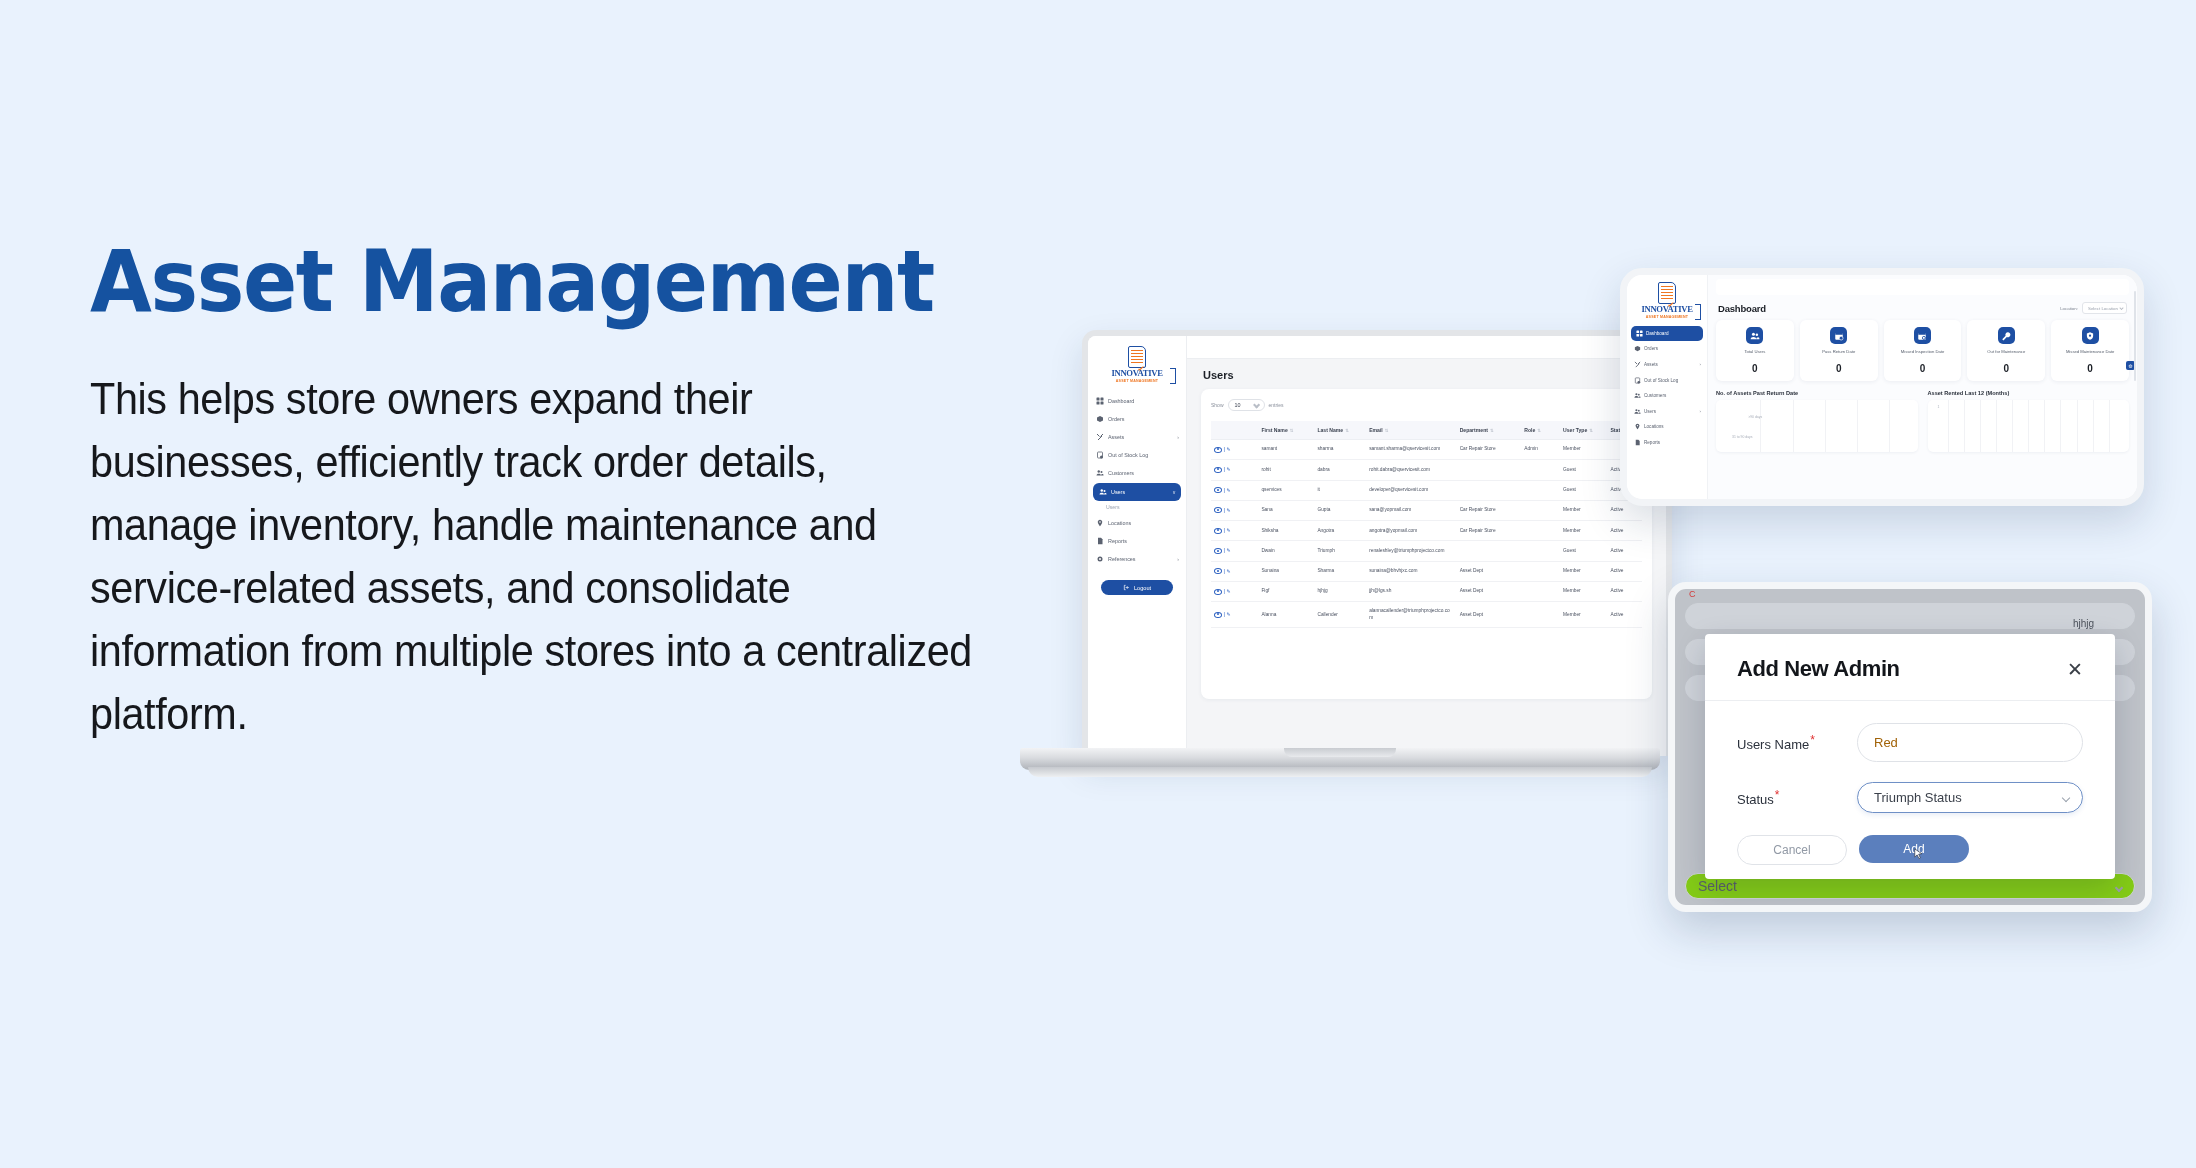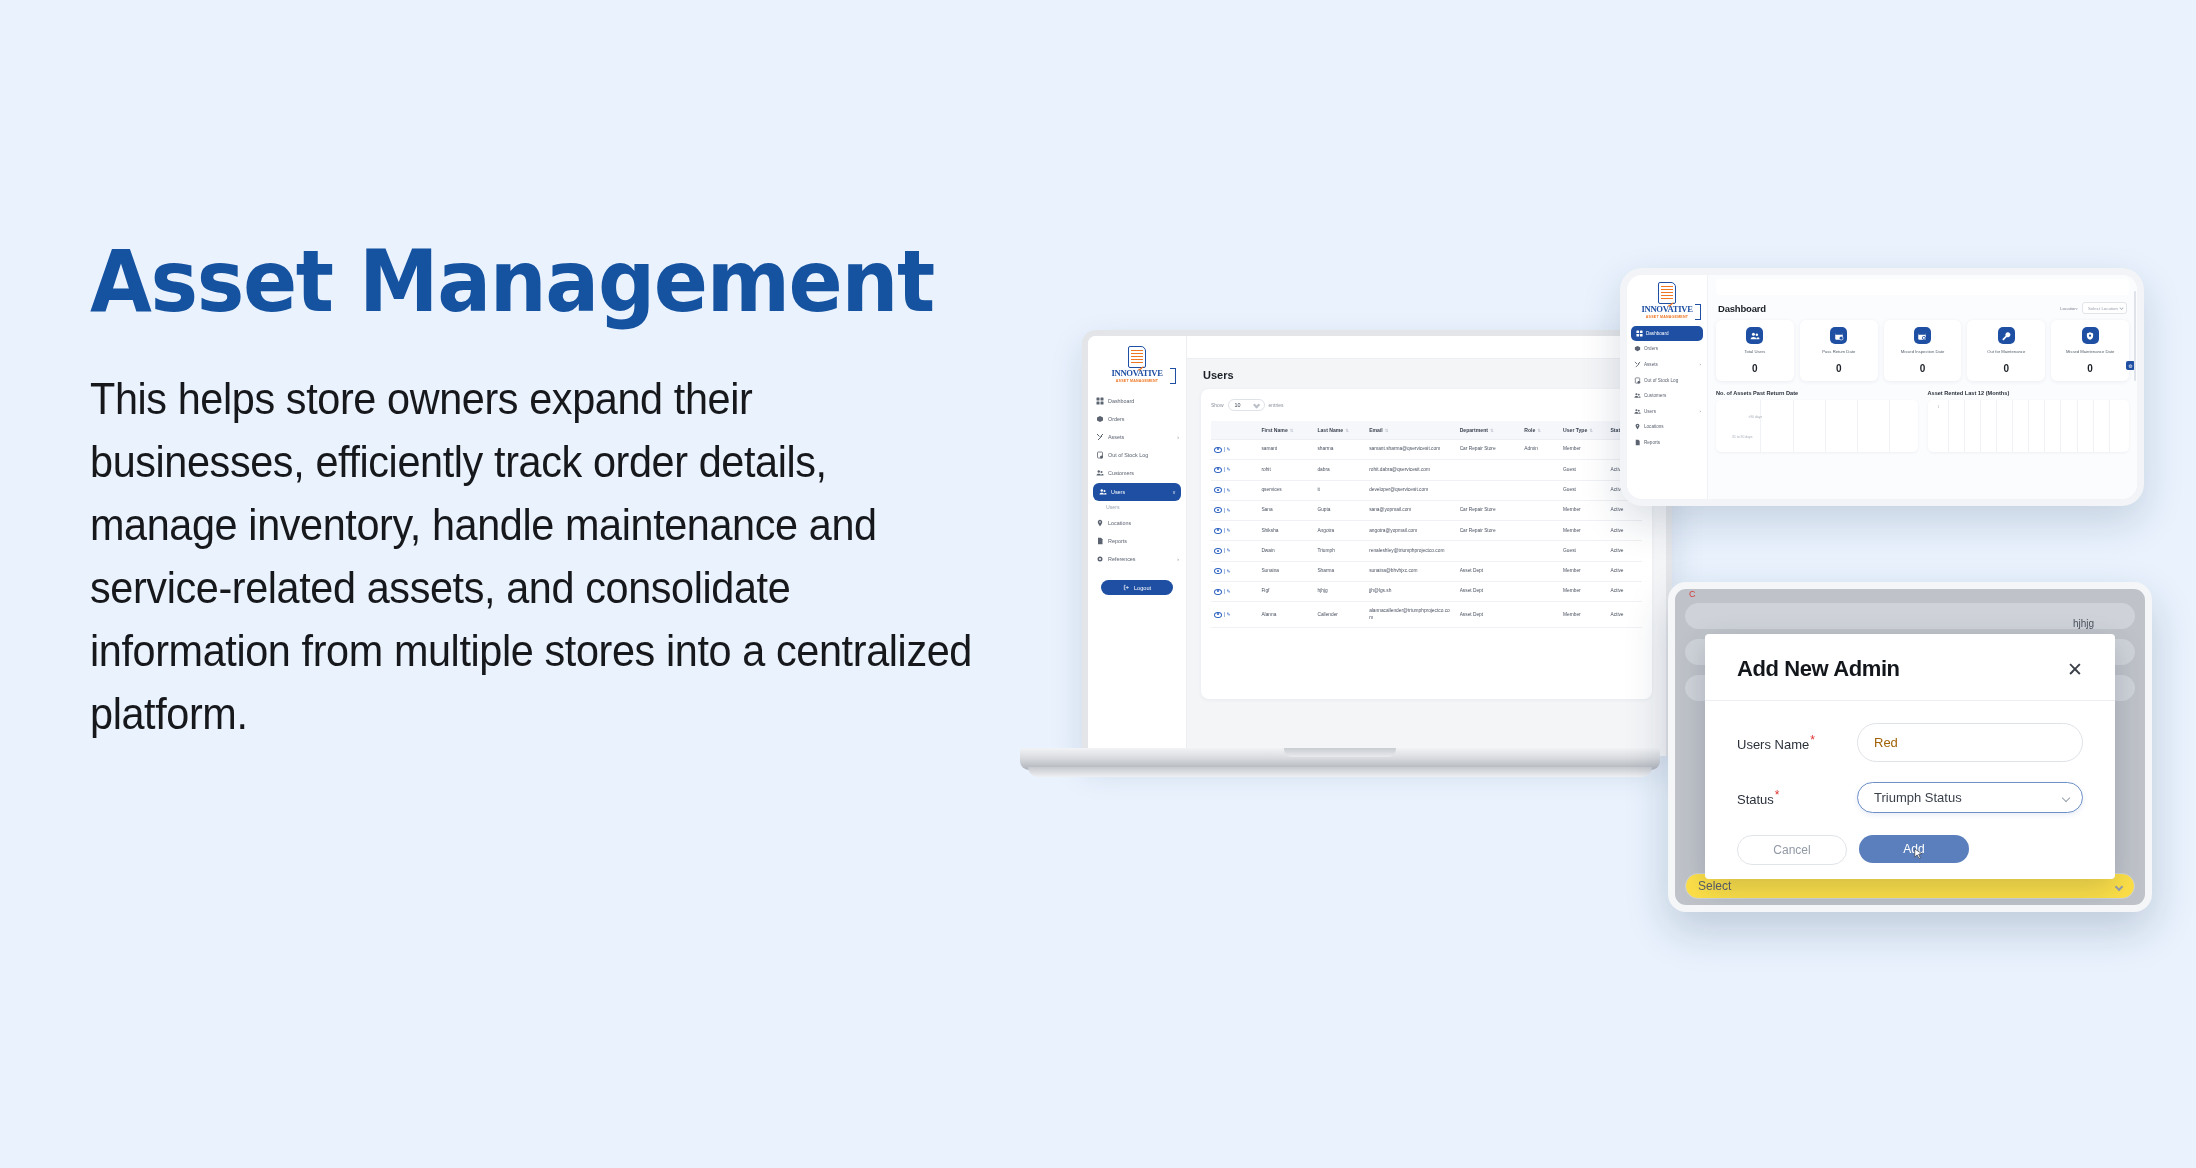--- a/index.html
+++ b/index.html
@@ -143,22 +143,22 @@
   
   .panel{position:absolute;left:1668px;top:582px;width:470px;height:316px;
      background:#bfc3c9;border:7px solid #f4f6f8;border-radius:18px;
      box-shadow:0 18px 44px rgba(20,45,80,.2);overflow:hidden;}
   .panel-bg{position:absolute;inset:0;padding:6px 10px;filter:blur(.3px);}
   .bgfield{height:24px;border:1px solid #cfd3d9;border-radius:20px;background:#cfd3d9;
     display:flex;align-items:center;padding:0 12px;font-size:10px;color:#5a6069;margin-bottom:10px;}
   .bg-label-red{font-size:9px;color:#d23b3b;margin:-6px 0 4px 4px;}
   .bg-right{position:absolute;right:8px;top:14px;width:64px;font-size:10px;color:#4d535c;line-height:42px;}
   .bg-bottom{position:absolute;left:10px;right:10px;bottom:6px;height:24px;
-    border:1px solid #cfd3d9;border-radius:20px;background:#fde047;display:flex;align-items:center;
-    justify-content:space-between;padding:0 12px;font-size:12px;color:#5a6069;}
+    border:1px solid #cfd3d9;border-radius:20px;background:#84cc16;display:flex;align-items:center;
+    justify-content:space-between;padding:0 12px;font-size:14px;color:#5a6069;}
   .bg-bottom .cv:after{content:"";display:inline-block;border-left:2px solid #9aa0a8;
     border-bottom:2px solid #9aa0a8;width:4px;height:4px;transform:rotate(-45deg);}
   .modal{position:absolute;left:30px;top:45px;width:410px;height:245px;background:#fff;
      border-radius:4px;box-shadow:0 10px 30px rgba(15,30,60,.18);}
   .modal-head{display:flex;align-items:center;justify-content:space-between;
      padding:22px 32px 18px 32px;border-bottom:1px solid #eceef1;}
   .modal-title{font-size:22px;font-weight:bold;color:#13161b;letter-spacing:-.4px;}
   .modal-close{font-size:19px;color:#3a3f47;line-height:1;cursor:pointer;}
   .modal-body{padding:22px 32px 0 32px;}
   .frow{display:flex;align-items:center;margin-bottom:20px;}

